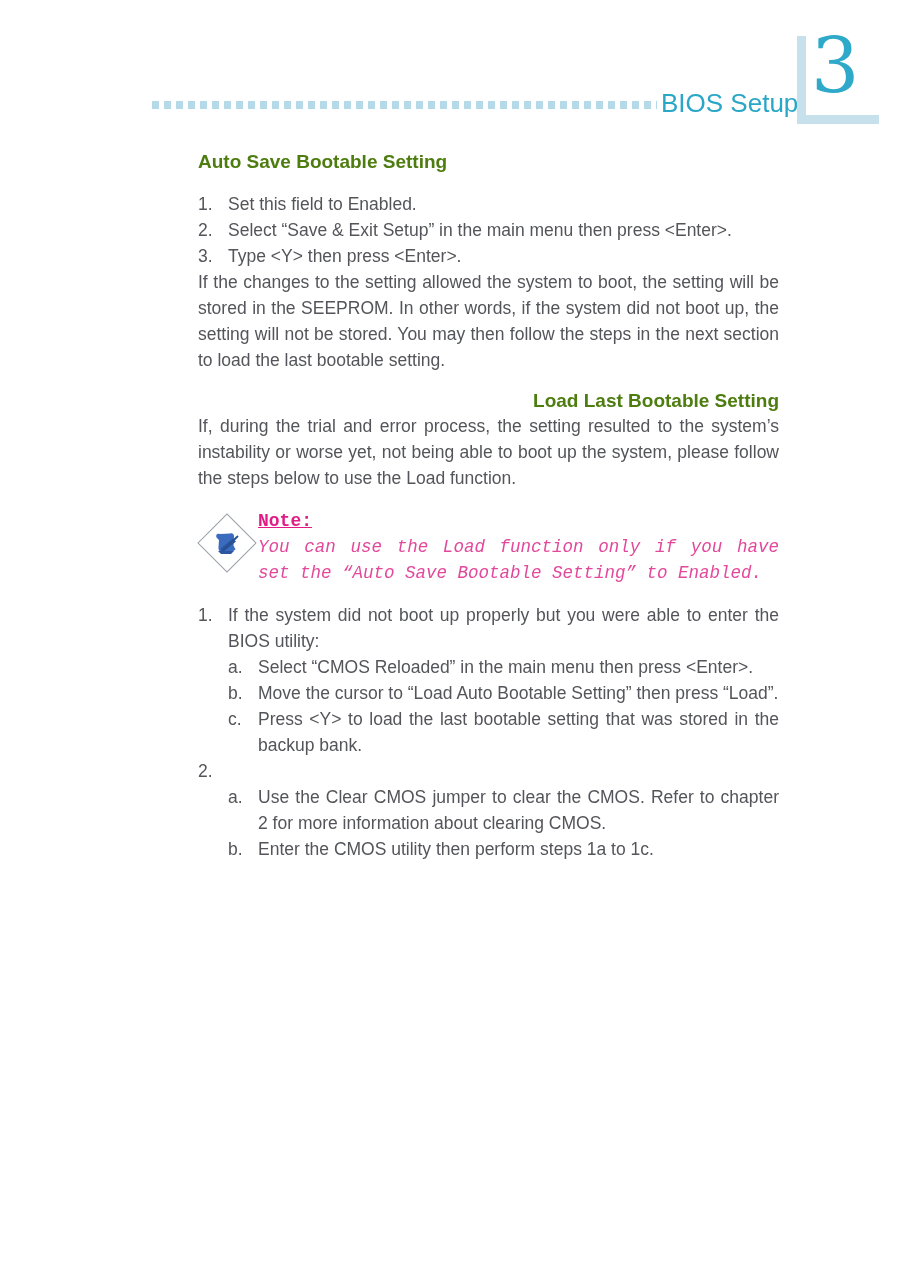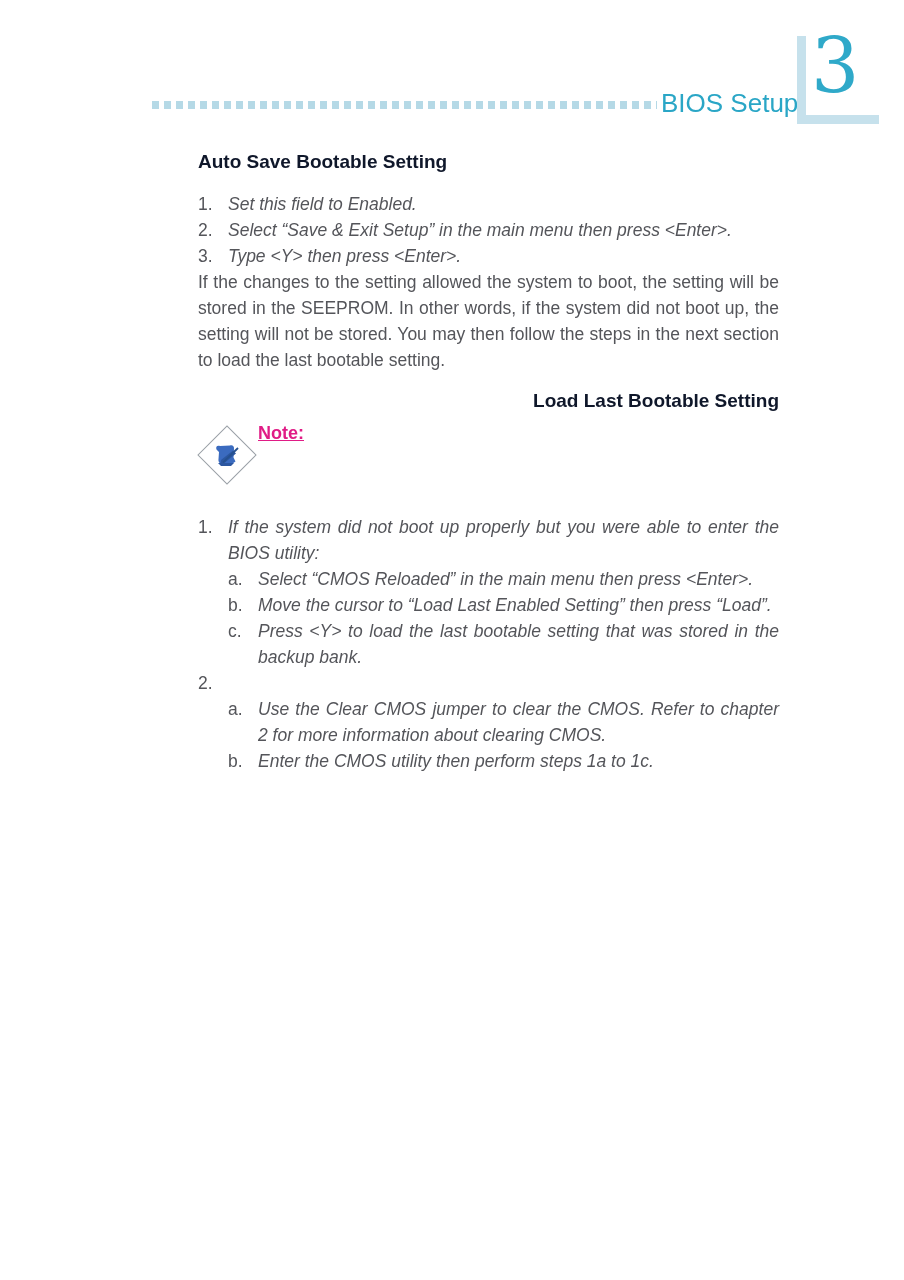--- a/index.html
+++ b/index.html
@@ -12,34 +12,34 @@
   .section-label{position:absolute;left:661px;top:88px;font-size:26px;line-height:30px;
         color:#2aa6c6;letter-spacing:0px;}
   .chap-vbar{position:absolute;left:797px;top:36px;width:9px;height:88px;background:#c6e1ec;}
   .chap-hbar{position:absolute;left:797px;top:115px;width:82px;height:9px;background:#c6e1ec;}
   .chap-num{position:absolute;left:811px;top:26px;font-family:"DejaVu Serif",serif;
         font-size:76px;line-height:80px;color:#2fa9c9;}
 
   
   .content{position:absolute;left:198px;top:150px;width:581px;
         color:#54555a;font-size:17.5px;line-height:26px;}
-  .sec-heading{margin:0;font-size:19px;line-height:24px;font-weight:bold;color:#0f172a;}
+  .sec-heading{margin:0;font-size:19px;line-height:24px;font-weight:bold;color:#4d7c0f;}
   .sec-heading.second{margin-top:16px;text-align:right;}
   p.para{margin:0;text-align:justify;}
   .para-1{margin-top:19px;}
   .para-2{margin-top:20px;}
   .para-3{margin-top:13px;}
 
   .steps{margin:17px 0 0;padding:0;list-style:none;}
   .steps li{display:flex;}
   .num-col{flex:none;width:30px;}
-  .txt-col{flex:1;text-align:justify;font-style:italic;}
+  .txt-col{flex:1;text-align:justify;}
 
   
-  .note{display:flex;margin-top:7px;}
+  .note{display:flex;margin-top:17px;font-family:Liberation Mono, monospace;}
   .note-icon{flex:none;width:60px;position:relative;height:78px;}
   .diamond{position:absolute;left:8px;top:14px;width:40px;height:40px;
         border:1px solid #9aa0a6;transform:rotate(45deg);background:#fff;}
   .scroll-svg{position:absolute;left:12px;top:19px;width:32px;height:32px;}
   .note-body{flex:1;}
   .note-label{display:inline-block;color:#e01c86;font-weight:bold;font-size:18px;
         line-height:26px;text-decoration:underline;}
   .note-text{margin:0;color:#e2499a;font-style:italic;text-align:justify;}
 
   
@@ -89,48 +89,50 @@
       <li>
         <span class="num-col">3.</span>
         <span class="txt-col">Type &lt;Y&gt; then press &lt;Enter&gt;.</span>
       </li>
     </ol>
 
     <p class="para para-2">If the changes to the setting allowed the system to boot, the setting will be stored in the SEEPROM. In other words, if the system did not boot up, the setting will not be stored. You may then follow the steps in the next section to load the last bootable setting.</p>
 
     <h2 class="sec-heading second">Load Last Bootable Setting</h2>
 
+    <p class="para para-3">If, during the trial and error process, the setting resulted to the sys­tem’s instability or worse yet, not being able to boot up the system, please follow the steps below to use the Load function.</p>
 
     <div class="note">
       <div class="note-icon">
         <span class="diamond"></span>
         <svg class="scroll-svg" viewBox="0 0 32 32">
           <path d="M10 7 C7 6 5.5 8 6.5 10.5 L9 13 L8.5 20 C8 23 10 25 13 25 L21 25.5 L25.5 22.5 L23.5 18.5 L24 10 C24.5 7 22 5.5 20 6.5 Z" fill="#3b6bbf"></path>
           <path d="M11 21 L23 11.5 L26 14.5 L15 23.5 L10.5 24.5 Z" fill="#2c57a0"></path>
           <line x1="13" y1="23.5" x2="28" y2="9" stroke="#26518f" stroke-width="1.8"></line>
           <path d="M8 24 L24 24 L21 27 L11 27 Z" fill="#2c57a0"></path>
         </svg>
       </div>
       <div class="note-body">
         <span class="note-label">Note:</span>
+        <p class="note-text">You can use the Load function only if you have set the “Auto Save Bootable Setting” to Enabled.</p>
       </div>
     </div>
 
     <ol class="procedure">
       <li>
         <span class="num-col">1.</span>
         <span class="txt-col">If the system did not boot up properly but you were able to enter the BIOS utility:</span>
         <ol class="substeps">
           <li>
             <span class="num-col">a.</span>
             <span class="txt-col">Select “CMOS Reloaded” in the main menu then press &lt;En­ter&gt;.</span>
           </li>
           <li>
             <span class="num-col">b.</span>
-            <span class="txt-col">Move the cursor to “Load Last Enabled Setting” then press “Load”.</span>
+            <span class="txt-col">Move the cursor to “Load Auto Bootable Setting” then press “Load”.</span>
           </li>
           <li>
             <span class="num-col">c.</span>
             <span class="txt-col">Press &lt;Y&gt; to load the last bootable setting that was stored in the backup bank.</span>
           </li>
         </ol>
       </li>
       <li>
         <span class="num-col">2.</span>
         <ol class="substeps">

